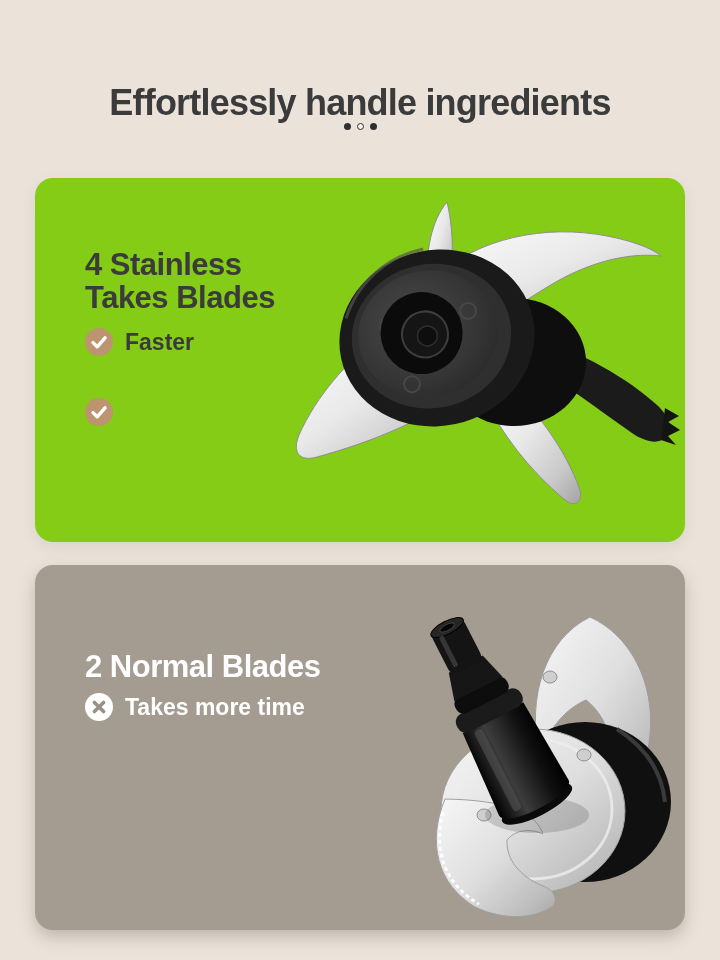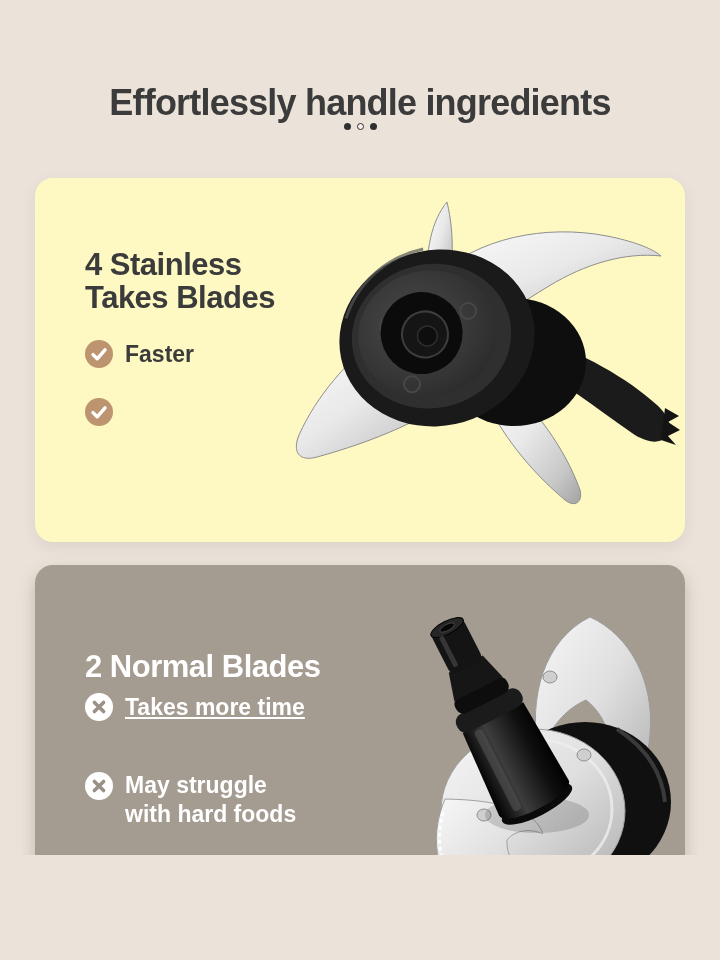--- a/index.html
+++ b/index.html
@@ -2,56 +2,56 @@
 <html><head>
 <meta charset="utf-8">
 <style>
   html,body{margin:0;padding:0;}
   body{
     width:720px;height:960px;
     font-family:"Liberation Sans","DejaVu Sans",sans-serif;
     background:#EBE3DA;
     -webkit-font-smoothing:antialiased;
   }
-  .page{position:relative;width:720px;height:855px;background:#EBE3DA;overflow:hidden;}
+  .page{position:relative;width:720px;height:960px;background:#EBE3DA;overflow:hidden;}
 
   .page-title{
     position:absolute;top:58px;left:0;width:100%;
     text-align:center;font-size:36px;font-weight:700;
     letter-spacing:-0.8px;color:#3B3B3B;
   }
   .dots{
     position:absolute;top:123px;left:0;width:100%;
     display:flex;justify-content:center;align-items:center;gap:6px;
   }
   .dot{width:7px;height:7px;border-radius:50%;background:#2F2F2F;display:inline-block;}
   .dot.hollow{width:5px;height:5px;background:#F7F2EC;border:1.6px solid #2F2F2F;}
 
   .card{position:absolute;left:35px;width:650px;border-radius:18px;}
   .card-pros{
-    top:178px;height:364px;background:#fef9c3;
+    top:178px;height:364px;background:#84cc16;
     box-shadow:0 5px 14px rgba(110,95,80,0.12);
   }
   .card-cons{
     top:565px;height:365px;background:#A49B91;
     box-shadow:0 7px 16px rgba(110,100,90,0.35);
   }
 
   .card-title{font-weight:700;color:#3B3B3B;font-size:31px;line-height:33px;letter-spacing:-0.5px;}
   .card-pros .card-title{position:absolute;left:50px;top:44px;}
   .card-cons .card-title{position:absolute;left:50px;top:48px;color:#FFFFFF;margin-top:37px;}
 
   .feature-row{
     position:absolute;left:50px;display:flex;align-items:center;gap:12px;
     font-size:23px;font-weight:700;color:#3B3B3B;
   }
-  .card-pros .row-1{top:150px;margin-top:12px;}
+  .card-pros .row-1{top:150px;}
   .card-pros .row-2{top:220px;}
   .card-cons .feature-row{color:#FFFFFF;}
-  .card-cons .row-1{top:128px;text-decoration:underline;}
+  .card-cons .row-1{top:128px;}
   .card-cons .row-2{top:206px;align-items:flex-start;}
   .card-cons .row-2 .feature-label{max-width:190px;line-height:1.25;}
   .feature-icon{width:28px;height:28px;flex:0 0 28px;display:block;}
   .card-cons .row-2 .feature-icon{margin-top:1px;}
 
   .img-pros{position:absolute;left:242px;top:12px;width:412px;height:330px;}
   .img-cons{position:absolute;left:352px;top:32px;width:300px;height:325px;}
   .img-pros svg,.img-cons svg{width:100%;height:100%;display:block;}
 </style>
 </head>
@@ -137,27 +137,20 @@
     <h2 class="card-title">2 Normal Blades</h2>
 
     <div class="feature-row row-1">
       <svg class="feature-icon" viewBox="0 0 28 28">
         <circle cx="14" cy="14" r="14" fill="#FFFFFF"></circle>
         <path d="M9.4 9.4 L18.6 18.6 M18.6 9.4 L9.4 18.6" stroke="#9A9186" stroke-width="3.6" stroke-linecap="round"></path>
       </svg>
       <span class="feature-label">Takes more time</span>
     </div>
 
-    <div class="feature-row row-2">
-      <svg class="feature-icon" viewBox="0 0 28 28">
-        <circle cx="14" cy="14" r="14" fill="#FFFFFF"></circle>
-        <path d="M9.4 9.4 L18.6 18.6 M18.6 9.4 L9.4 18.6" stroke="#9A9186" stroke-width="3.6" stroke-linecap="round"></path>
-      </svg>
-      <span class="feature-label">May struggle with hard foods</span>
-    </div>
 
     <div class="img-cons">
       <svg viewBox="0 0 300 325">
         <defs>
           <linearGradient id="silver2" x1="0" y1="0" x2="1" y2="1">
             <stop offset="0" stop-color="#F7F7F7"></stop>
             <stop offset="0.5" stop-color="#DFDFDF"></stop>
             <stop offset="0.85" stop-color="#BDBDBD"></stop>
             <stop offset="1" stop-color="#A8A8A8"></stop>
           </linearGradient>

